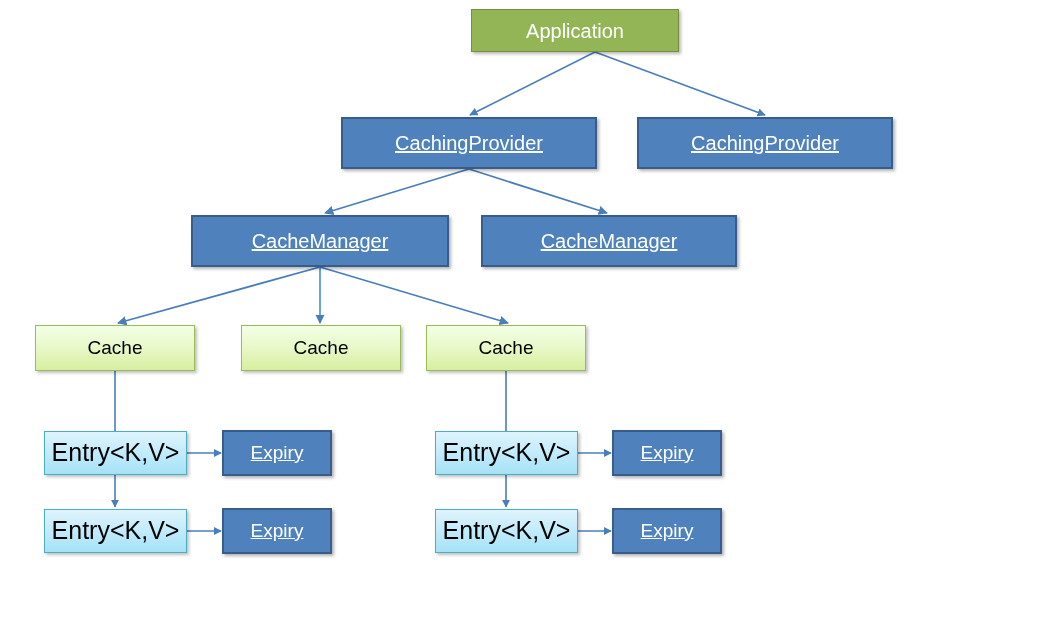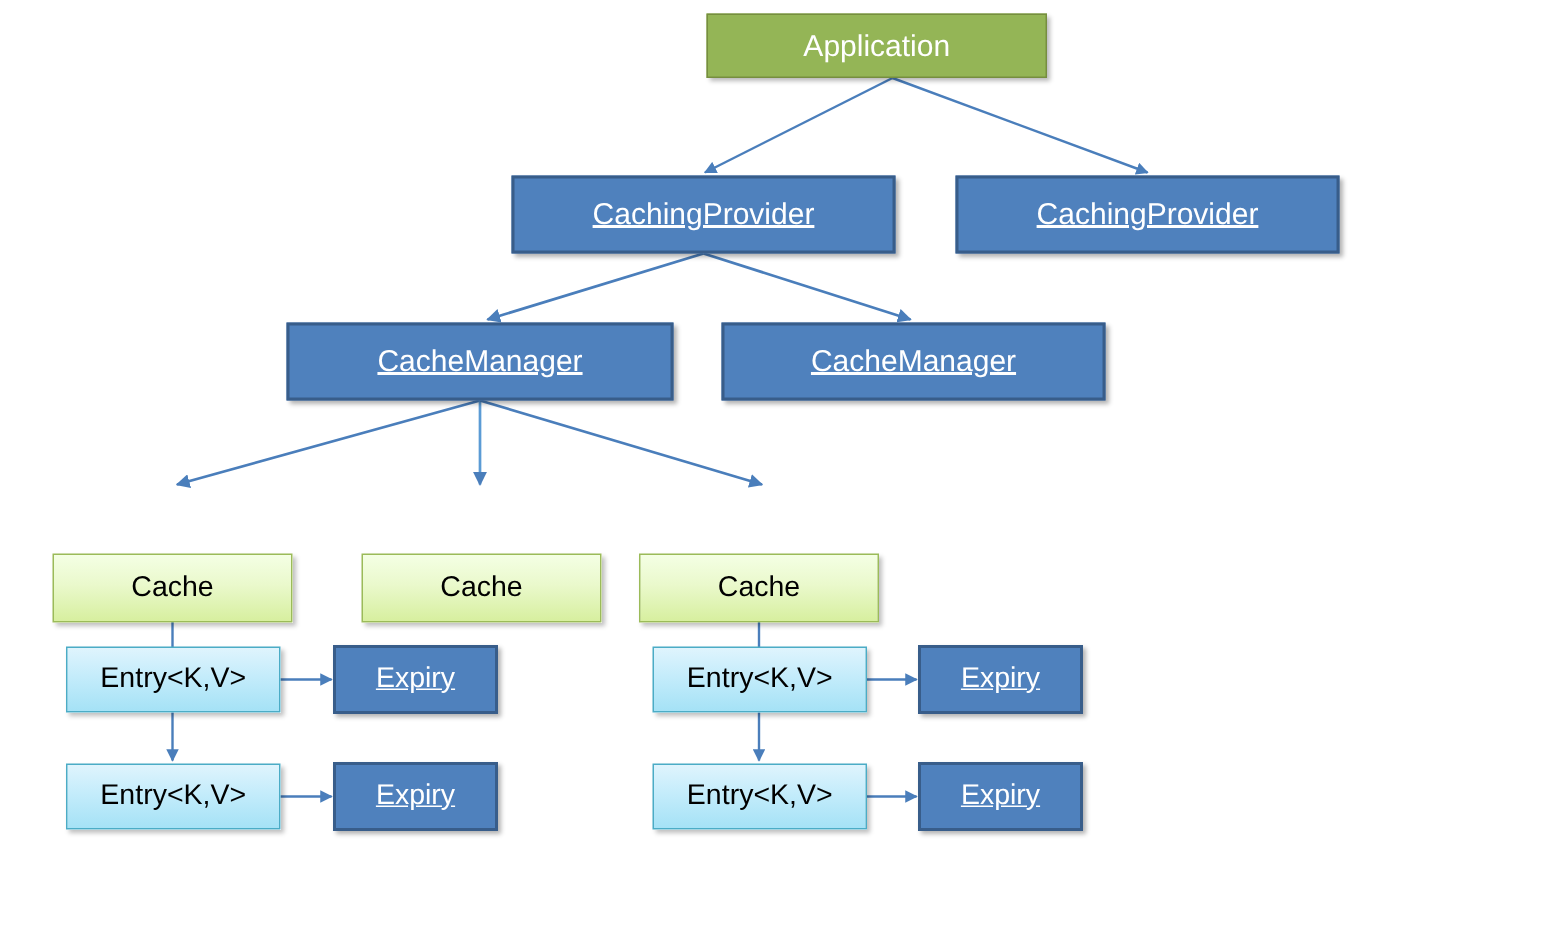--- a/index.html
+++ b/index.html
@@ -58,29 +58,28 @@
   }
   .node.blue.small { font-size: 19px; }
 
   
   .node.cache {
     background: linear-gradient(to bottom, #f4ffe4 0%, #eaf9cc 45%, #d7ef9f 100%);
     border: 1px solid #9bbb59;
     color: #000000;
     font-size: 19px;
     box-shadow: 2px 2px 3px rgba(0,0,0,0.25);
-    margin-top: 44px;
   }
 
   
   .node.entry {
     background: linear-gradient(to bottom, #dff4fd 0%, #c4ecfb 45%, #a5e2f6 100%);
     border: 1px solid #4bacc6;
     color: #000000;
-    font-size: 19px;
+    font-size: 25px;
     box-shadow: 2px 2px 3px rgba(0,0,0,0.25);
   }
 </style>
 </head>
 <body>
 
 <div id="diagram">
 
   <svg class="edges" viewBox="0 0 1039 631" width="1039" height="631" xmlns="http://www.w3.org/2000/svg">
     <defs>
@@ -107,21 +106,21 @@
     <line x1="187" y1="531" x2="221" y2="531" stroke="#4a7ebb" stroke-width="1.6" marker-end="url(#ah)"></line>
 
     <line x1="506" y1="371" x2="506" y2="453" stroke="#4a7ebb" stroke-width="1.6"></line>
 
     <line x1="506" y1="475" x2="506" y2="507" stroke="#4a7ebb" stroke-width="1.6" marker-end="url(#ah)"></line>
 
     <line x1="578" y1="453" x2="611" y2="453" stroke="#4a7ebb" stroke-width="1.6" marker-end="url(#ah)"></line>
     <line x1="578" y1="531" x2="611" y2="531" stroke="#4a7ebb" stroke-width="1.6" marker-end="url(#ah)"></line>
   </svg>
 
-  <div class="node green" style="left: 471px; top: 9px; width: 227px; height: 43px;">Application</div>
+  <div class="node green" style="left: 471px; top: 9px; width: 208px; height: 43px;">Application</div>
 
   <div class="node blue" style="left: 341px; top: 117px; width: 256px; height: 52px;">CachingProvider</div>
   <div class="node blue" style="left: 637px; top: 117px; width: 256px; height: 52px;">CachingProvider</div>
 
   <div class="node blue" style="left: 191px; top: 215px; width: 258px; height: 52px;">CacheManager</div>
   <div class="node blue" style="left: 481px; top: 215px; width: 256px; height: 52px;">CacheManager</div>
 
   <div class="node cache" style="left: 35px; top: 325px; width: 160px; height: 46px;">Cache</div>
   <div class="node cache" style="left: 241px; top: 325px; width: 160px; height: 46px;">Cache</div>
   <div class="node cache" style="left: 426px; top: 325px; width: 160px; height: 46px;">Cache</div>

